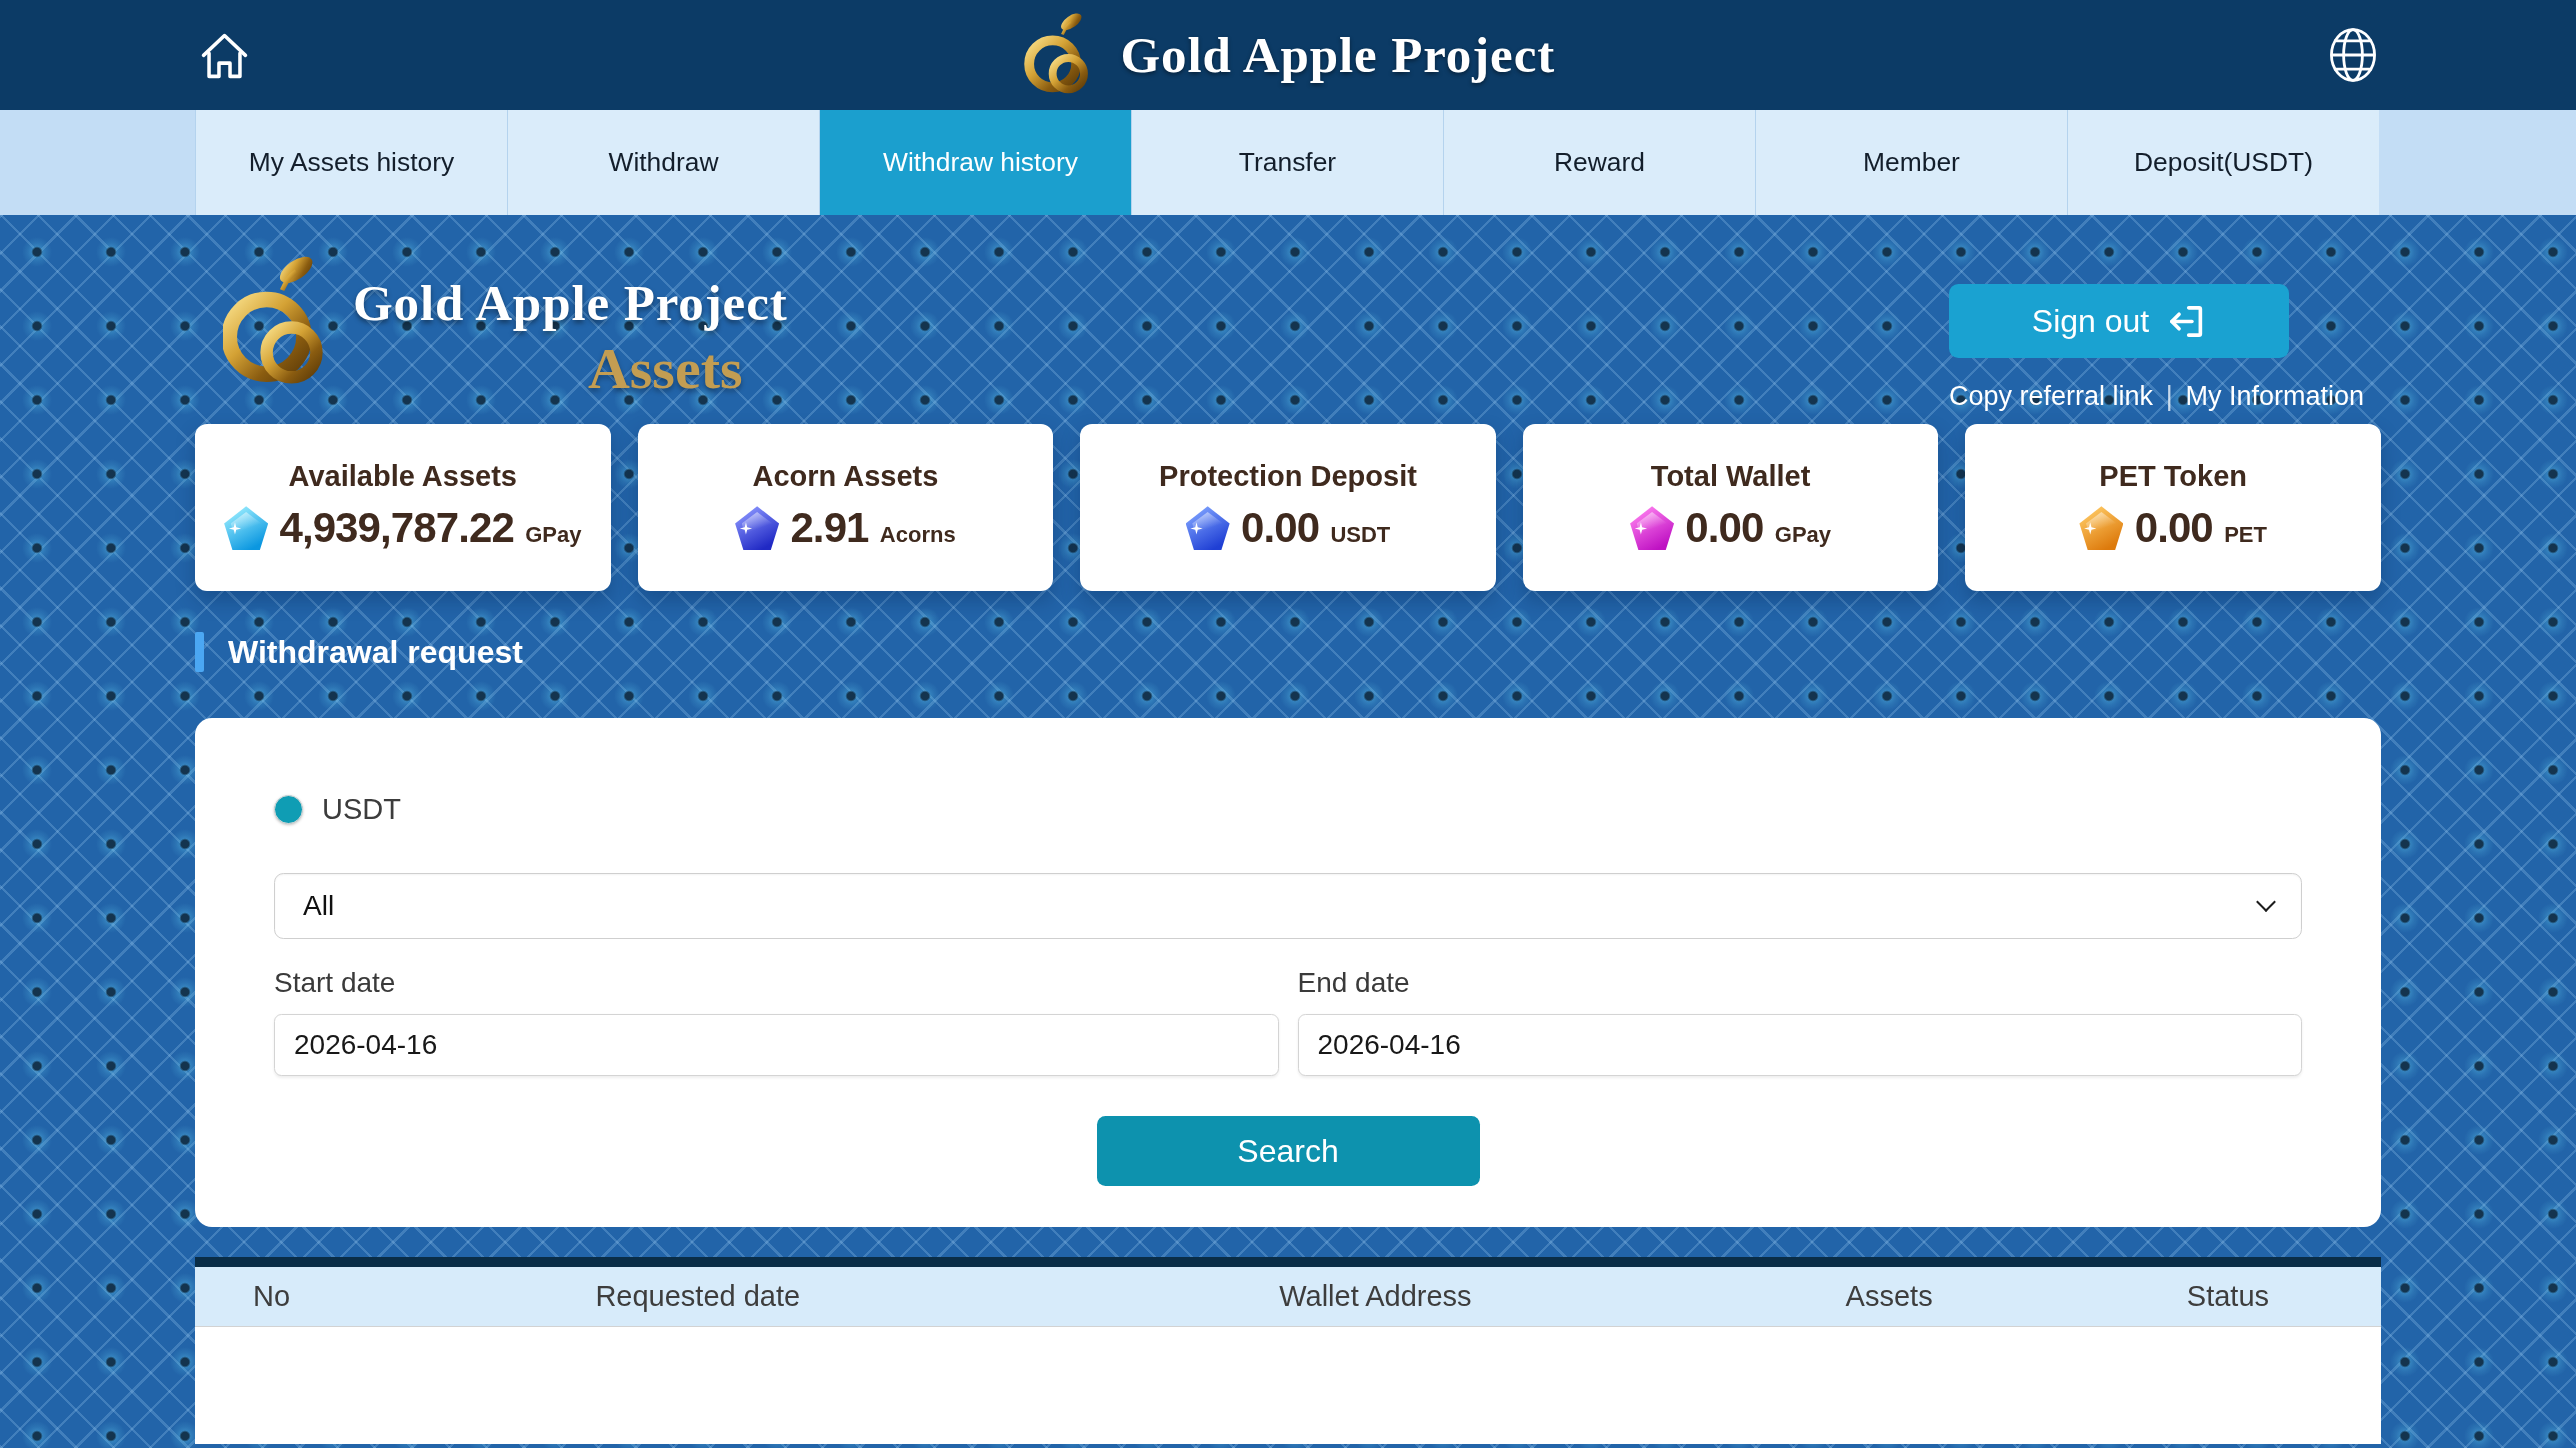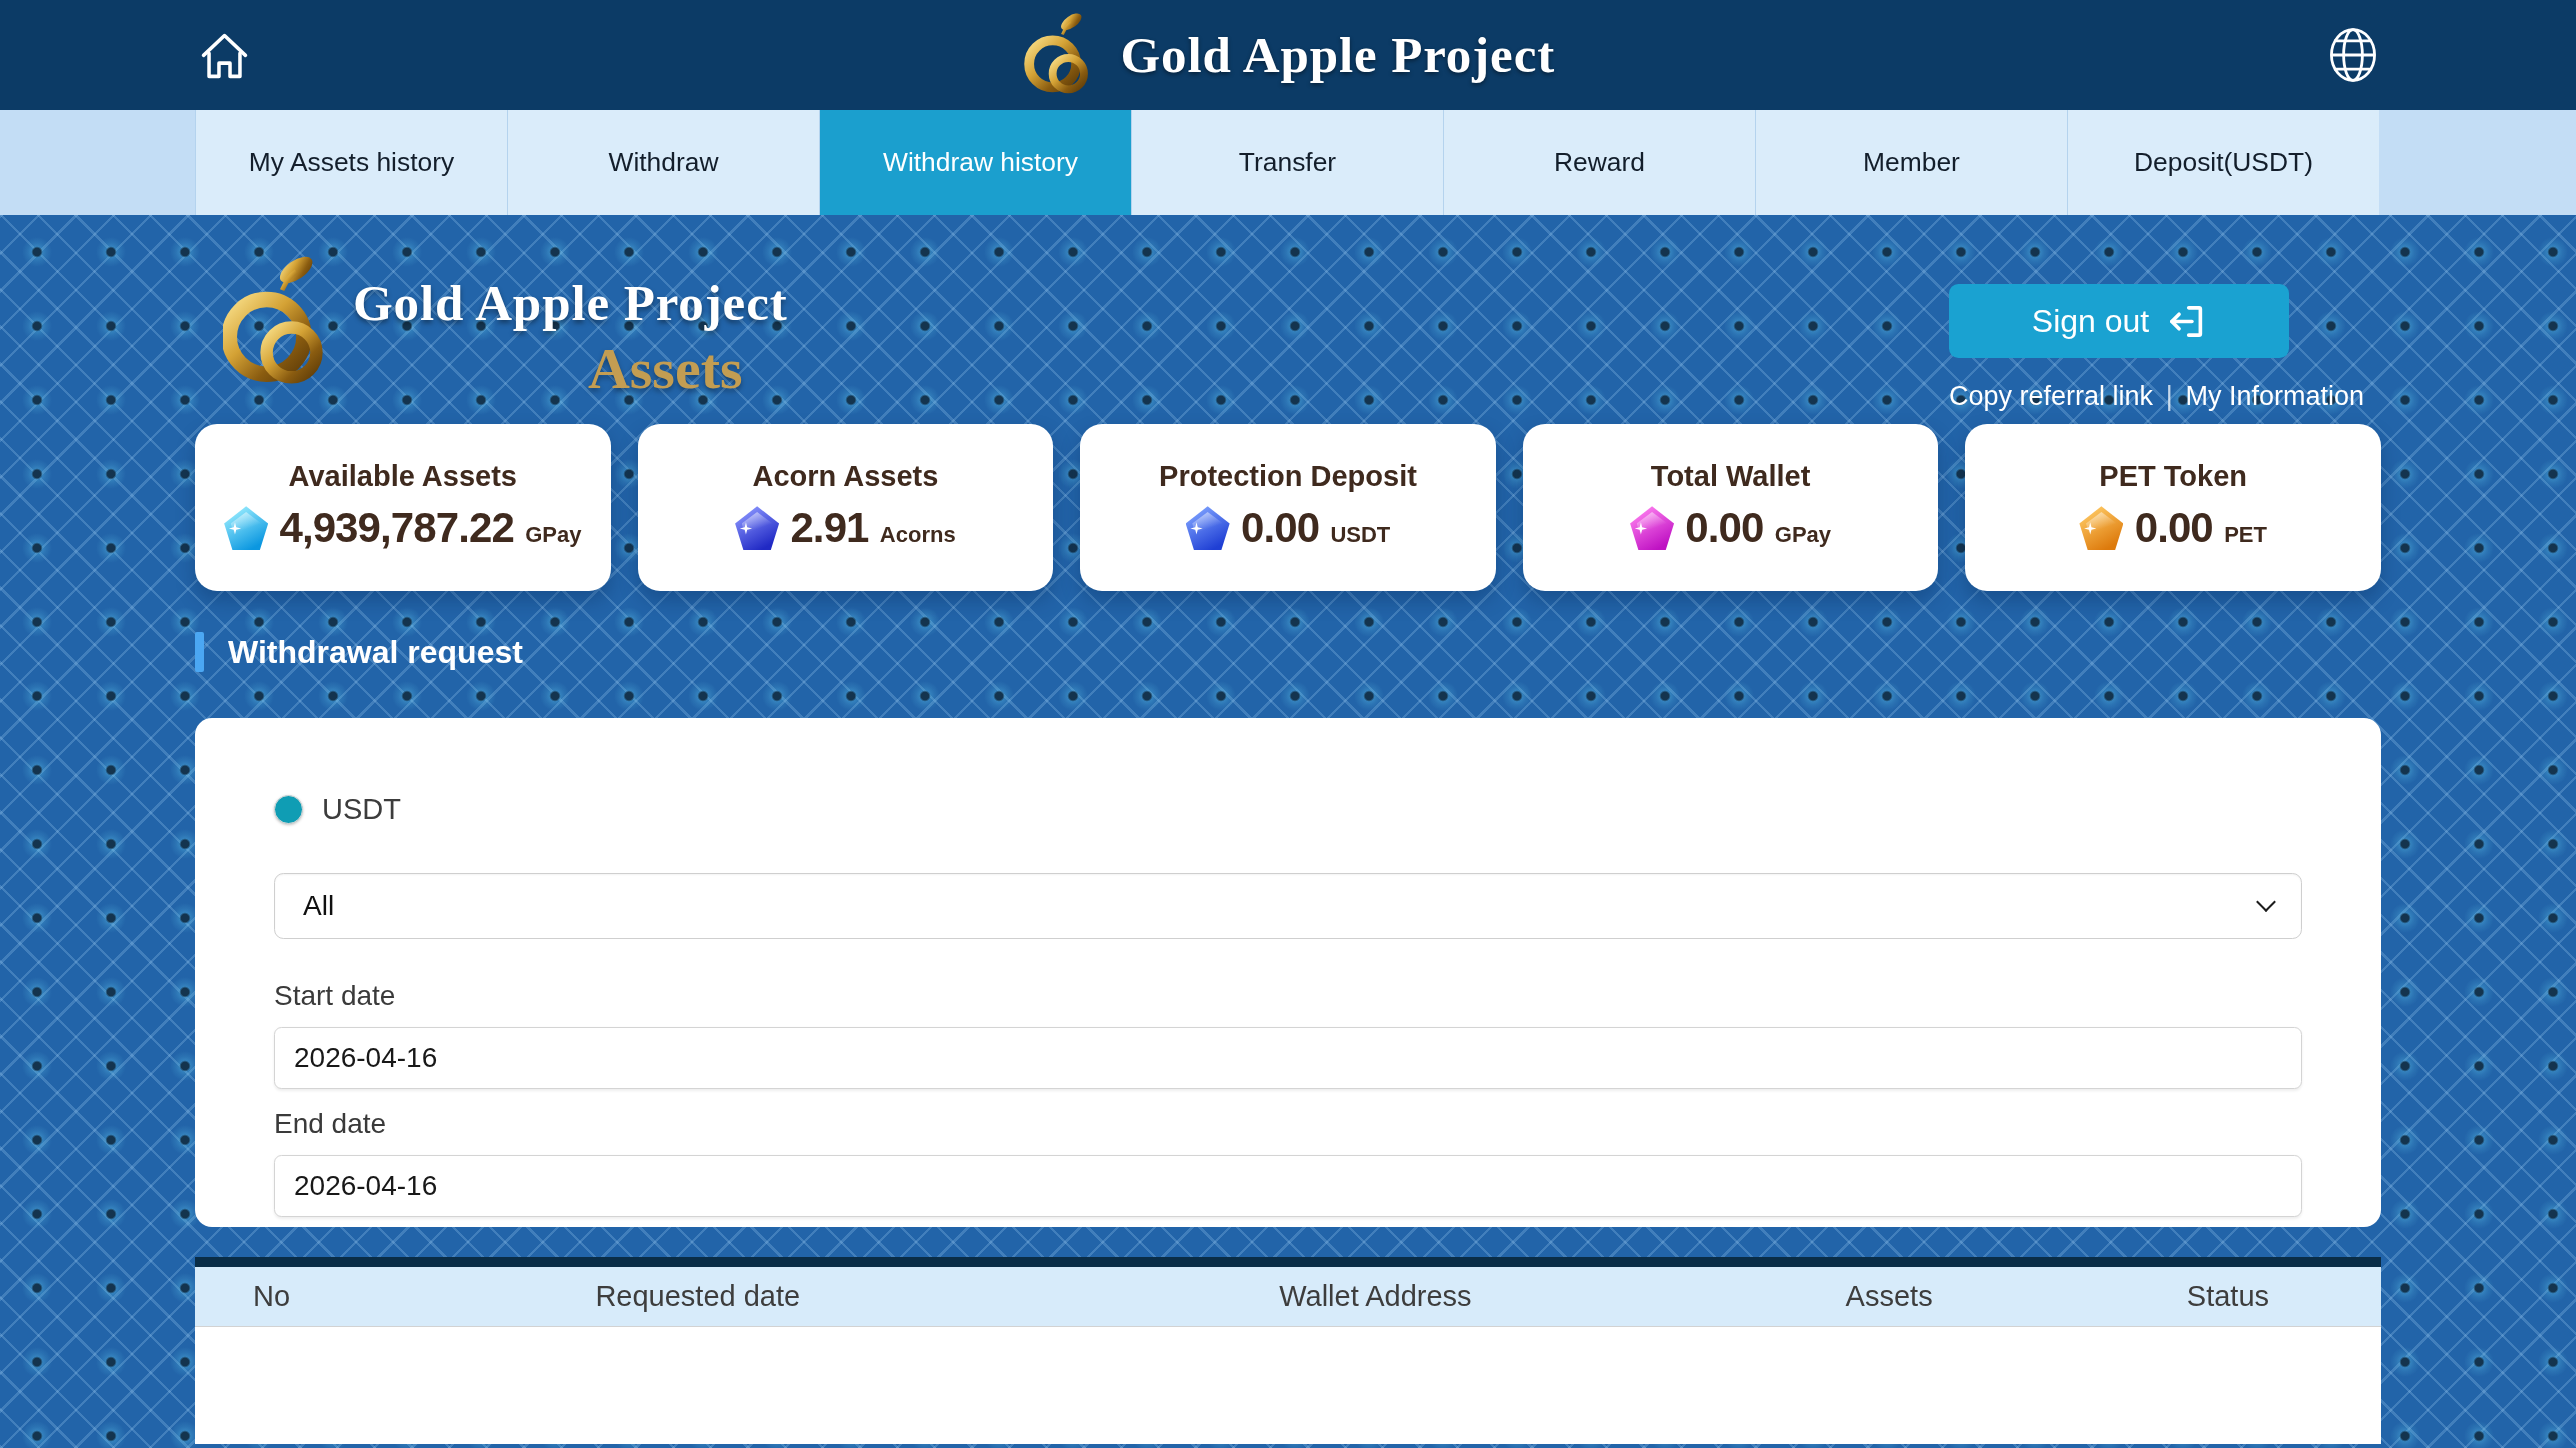--- a/index.html
+++ b/index.html
@@ -52,21 +52,21 @@
     font-family:inherit;display:flex;align-items:center;justify-content:center;}
   .signout .logout-svg{position:absolute;right:24.5px;top:15px;width:45px;height:45px;}
   .signout span{margin-right:57px;}
   .acct-links{margin-top:22.6px;display:flex;justify-content:space-between;align-items:center;
     color:#fff;font-size:27px;}
   .acct-links a{color:#fff;text-decoration:none;cursor:pointer;}
   .acct-links .sep{color:rgba(255,255,255,.75);}
 
   
   .cards{position:absolute;left:195px;top:209px;width:2186px;display:flex;gap:27px;}
-  .card{flex:1;height:167px;background:#fff;border-radius:22px;text-align:center;
+  .card{flex:1;height:167px;background:#fff;border-radius:12px;text-align:center;
     padding-top:36px;box-shadow:0 9.4px 19px rgba(3,34,74,.28);}
   .card h3{margin:0;font-size:29px;font-weight:bold;color:var(--card_text,#3f2a1e);}
   .card .val{margin-top:11.3px;display:flex;align-items:center;justify-content:center;gap:11.3px;}
   .card .num{font-size:42px;font-weight:bold;color:var(--card_text,#3f2a1e);letter-spacing:-0.9px;text-align:right;}
   .card .unit{font-size:22px;font-weight:bold;color:var(--card_text,#3f2a1e);
     align-self:flex-end;padding-bottom:4.7px;}
   .gem{position:relative;width:44px;height:44px;flex:0 0 44px;
     clip-path:polygon(50% 0,100% 39%,81% 100%,19% 100%,0 39%);
     background:linear-gradient(150deg,var(--g1,#9beeff) 10%,var(--g2,#0b97e0) 85%);}
   .gem::after{content:"";position:absolute;left:6.6px;right:6.6px;top:5.7px;bottom:8.5px;
@@ -85,21 +85,21 @@
     border-radius:17px;padding:75px 79px 0;}
   .radio-row{display:flex;align-items:center;gap:19px;width:max-content;cursor:pointer;
     font-size:29px;color:#3c3c3c;}
   .radio-dot{width:29px;height:29px;border-radius:50%;background:var(--radio_fill,#0f9db4);
     border:1.9px solid #d9d9d9;box-shadow:0 0.9px 2.8px rgba(0,0,0,.25);}
   .select{position:relative;margin-top:47px;height:66px;border:1.9px solid #cfcfcf;border-radius:9.4px;
     display:flex;align-items:center;padding:0 28px;font-size:28px;color:#101010;cursor:pointer;
     box-shadow:inset 0 0.9px 1.9px rgba(0,0,0,.05);}
   .select .chev{position:absolute;right:28px;top:21px;width:14px;height:14px;
     border-right:2.8px solid #1c1c1c;border-bottom:2.8px solid #1c1c1c;transform:rotate(45deg);}
-  .dates{display:flex;gap:19px;margin-top:41px;flex-direction:column;}
+  .dates{display:flex;gap:19px;margin-top:28px;}
   .field{flex:1;}
   .field label{display:block;font-size:28px;color:#3a3a3a;margin-bottom:15px;}
   .field input{width:100%;height:62px;border:1.9px solid #d4d4d4;border-radius:7.5px;font-size:28px;
     color:#181818;padding:0 19px;font-family:inherit;box-shadow:0 1.9px 2.8px rgba(0,0,0,.07);}
   .search-btn{display:block;margin:40px auto 0;width:383px;height:70px;border:none;border-radius:8.5px;
     background:var(--search_btn,#0d92ae);color:#fff;font-size:32px;cursor:pointer;font-family:inherit;}
 
   
   .table{position:absolute;left:195px;top:1042px;width:2186px;}
   .table-topbar{height:10.4px;background:var(--table_topbar,#0a2d47);}

